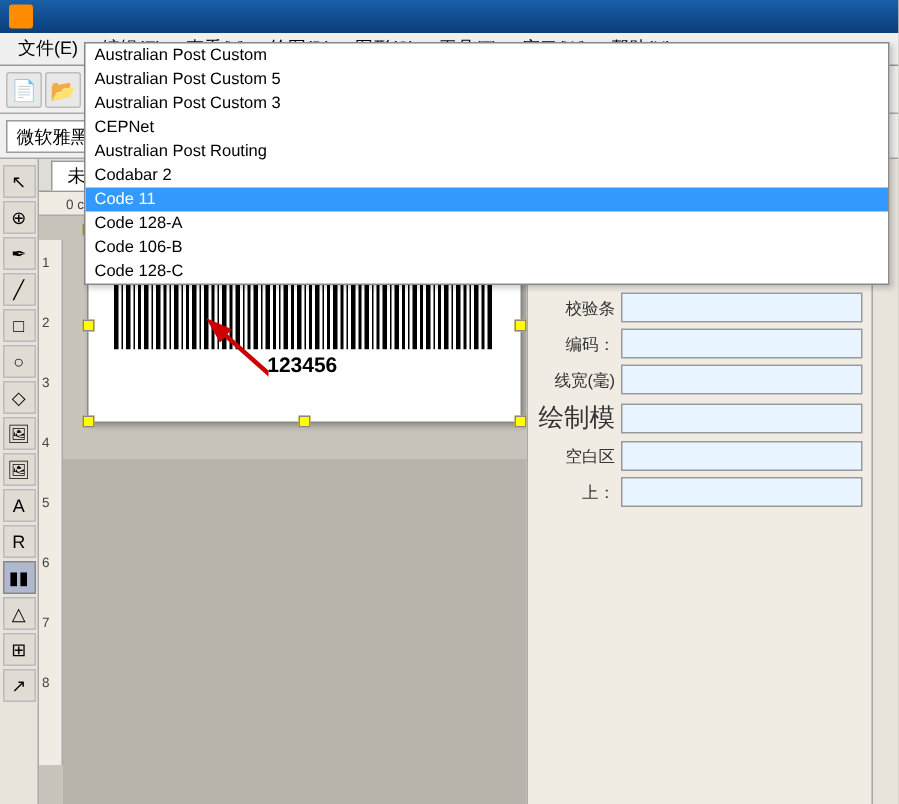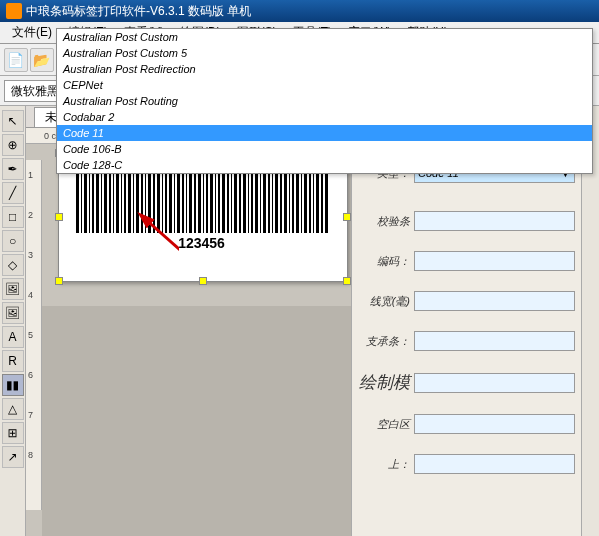--- a/index.html
+++ b/index.html
@@ -241,23 +241,22 @@
     }
     .ptab.selected-red {
       border: 2px solid #e00;
       background: #f0ece4;
     }
 
     #props-content {
       padding: 6px;
       display: flex;
       flex-direction: column;
-      gap: 20px;
+      gap: 4px;
       flex: 1;
-      font-style: italic;
     }
     .prop-row {
       display: flex;
       align-items: center;
       gap: 4px;
     }
     .prop-label {
       width: 52px;
       font-size: 11px;
       color: #333;
@@ -306,21 +305,20 @@
       width: 18px;
       background: #e8e4dc;
       border-left: 1px solid #aaa;
     }
   </style>
 </head>
 <body>
 
 <div id="title-bar">
   <span class="title-icon"></span>
-  <span>中琅条码标签打印软件-V6.3.1 数码版 单机</span>
 </div>
 
 <div id="menu-bar">
   <span>文件(E)</span>
   <span>编辑(E)</span>
   <span>查看(V)</span>
   <span>绘图(D)</span>
   <span>图形(S)</span>
   <span>工具(T)</span>
   <span>窗口(W)</span>
@@ -538,48 +536,45 @@
           <div class="prop-value" style="background:#c8e8ff;display:flex;justify-content:space-between;cursor:pointer;">
             <span>Code 11</span>
             <span>▼</span>
           </div>
         </div>
       </div>
 
       <div id="type-dropdown">
         <div class="dd-item">Australian Post Custom</div>
         <div class="dd-item">Australian Post Custom 5</div>
-        <div class="dd-item">Australian Post Redirection</div>
+        <div class="dd-item">Australian Post Custom 3</div>
         <div class="dd-item">CEPNet</div>
         <div class="dd-item">Australian Post Routing</div>
         <div class="dd-item">Codabar 2</div>
         <div class="dd-item highlighted">Code 11</div>
+        <div class="dd-item">Code 128-A</div>
         <div class="dd-item">Code 106-B</div>
         <div class="dd-item">Code 128-C</div>
       </div>
 
       <div class="prop-row" style="margin-top:8px;">
         <div class="prop-label" style="width:52px;font-size:11px;color:#333;text-align:right;">校验条</div>
         <div class="prop-value" style="background:#e8f4ff;"></div>
       </div>
 
       <div class="prop-row">
         <div class="prop-label" style="width:52px;font-size:11px;color:#333;text-align:right;">编码：</div>
         <div class="prop-value" style="background:#e8f4ff;"></div>
       </div>
 
       <div class="prop-row">
         <div class="prop-label" style="width:52px;font-size:11px;color:#333;text-align:right;">线宽(毫)</div>
         <div class="prop-value" style="background:#e8f4ff;"></div>
       </div>
 
-      <div class="prop-row">
-        <div class="prop-label" style="width:52px;font-size:11px;color:#333;text-align:right;">支承条：</div>
-        <div class="prop-value" style="background:#e8f4ff;"></div>
-      </div>
 
       <div class="prop-row">
         <div class="prop-label" style="width:52px;font-size:17px;color:#333;text-align:right;">绘制模</div>
         <div class="prop-value" style="background:#e8f4ff;"></div>
       </div>
 
       <div class="prop-row">
         <div class="prop-label" style="width:52px;font-size:11px;color:#333;text-align:right;">空白区</div>
         <div class="prop-value" style="background:#e8f4ff;"></div>
       </div>

